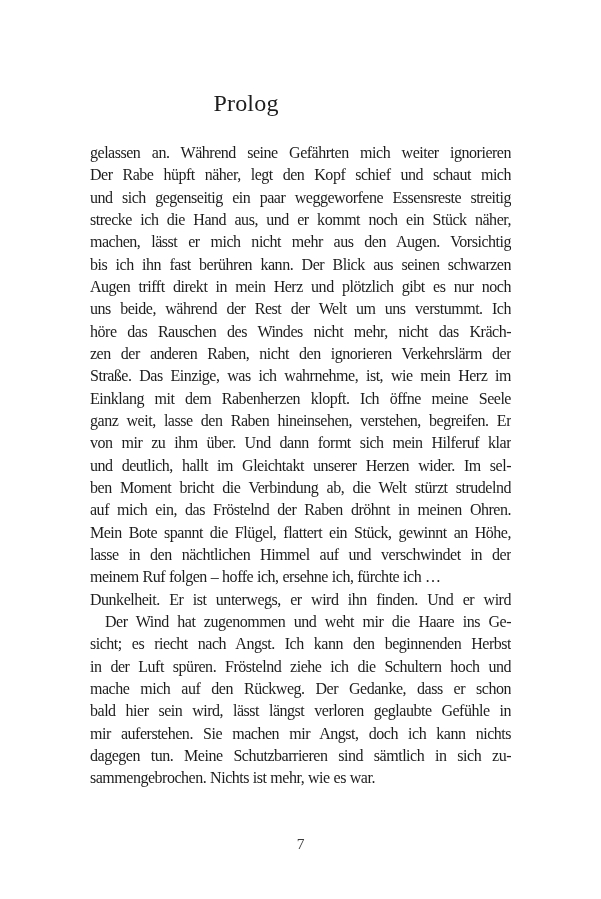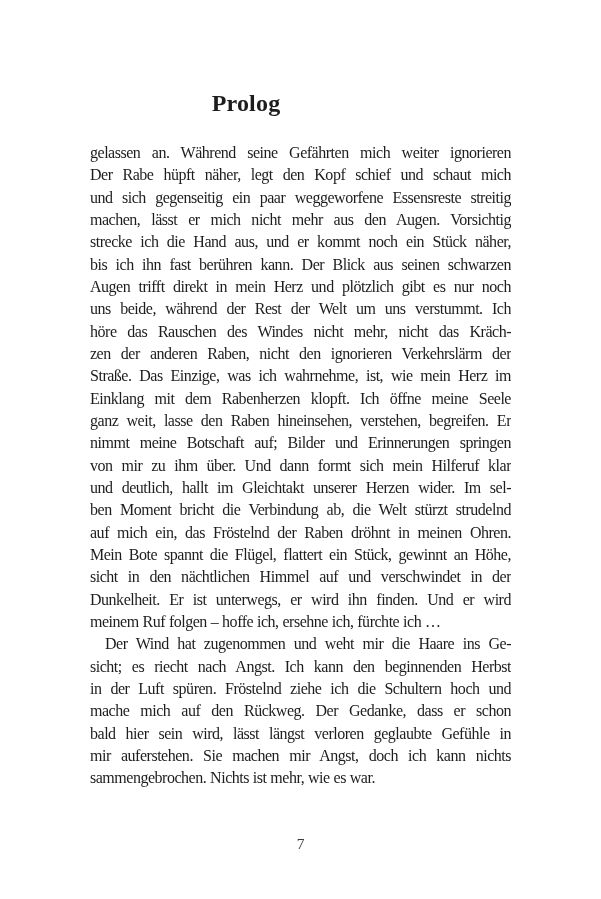--- a/index.html
+++ b/index.html
@@ -26,21 +26,21 @@
   }
   .chapter-title {
     position: absolute;
     top: 89px;
     left: 0;
     width: 492px;
     margin: 0;
     text-align: center;
     font-size: 24px;
     line-height: 28px;
-    font-weight: bold;
+    font-weight: normal;
     letter-spacing: 0.2px;
     color: var(--text);
   }
   .text-block {
     position: absolute;
     top: 142px;
     left: 90px;
     width: 421px;
   }
   .line {
@@ -76,48 +76,48 @@
 <div class="book-page">
 
   <h1 class="chapter-title">Prolog</h1>
 
   <div class="text-block">
 
     <div class="paragraph">
       <div class="line">gelassen an. Während seine Gefährten mich weiter ignorieren</div>
       <div class="line">Der Rabe hüpft näher, legt den Kopf schief und schaut mich</div>
       <div class="line">und sich gegenseitig ein paar weggeworfene Essensreste streitig</div>
+      <div class="line">strecke ich die Hand aus, und er kommt noch ein Stück näher,</div>
       <div class="line">machen, lässt er mich nicht mehr aus den Augen. Vorsichtig</div>
-      <div class="line">strecke ich die Hand aus, und er kommt noch ein Stück näher,</div>
       <div class="line">bis ich ihn fast berühren kann. Der Blick aus seinen schwarzen</div>
       <div class="line">Augen trifft direkt in mein Herz und plötzlich gibt es nur noch</div>
       <div class="line">uns beide, während der Rest der Welt um uns verstummt. Ich</div>
       <div class="line">höre das Rauschen des Windes nicht mehr, nicht das Kräch-</div>
       <div class="line">zen der anderen Raben, nicht den ignorieren Verkehrslärm der</div>
       <div class="line">Straße. Das Einzige, was ich wahrnehme, ist, wie mein Herz im</div>
       <div class="line">Einklang mit dem Rabenherzen klopft. Ich öffne meine Seele</div>
       <div class="line">ganz weit, lasse den Raben hineinsehen, verstehen, begreifen. Er</div>
-      <div class="line">nimmt meine Botschaft auf; Bilder und Erinnerungen springen</div>
       <div class="line">von mir zu ihm über. Und dann formt sich mein Hilferuf klar</div>
       <div class="line">und deutlich, hallt im Gleichtakt unserer Herzen wider. Im sel-</div>
       <div class="line">ben Moment bricht die Verbindung ab, die Welt stürzt strudelnd</div>
       <div class="line">auf mich ein, das Fröstelnd der Raben dröhnt in meinen Ohren.</div>
       <div class="line">Mein Bote spannt die Flügel, flattert ein Stück, gewinnt an Höhe,</div>
-      <div class="line">sicht in den nächtlichen Himmel auf und verschwindet in der</div>
+      <div class="line">lasse in den nächtlichen Himmel auf und verschwindet in der</div>
+      <div class="line last-line">meinem Ruf folgen – hoffe ich, ersehne ich, fürchte ich …</div>
       <div class="line">Dunkelheit. Er ist unterwegs, er wird ihn finden. Und er wird</div>
-      <div class="line last-line">meinem Ruf folgen – hoffe ich, ersehne ich, fürchte ich …</div>
     </div>
 
     <div class="paragraph">
       <div class="line indent">Der Wind hat zugenommen und weht mir die Haare ins Ge-</div>
       <div class="line">sicht; es riecht nach Angst. Ich kann den beginnenden Herbst</div>
       <div class="line">in der Luft spüren. Fröstelnd ziehe ich die Schultern hoch und</div>
       <div class="line">mache mich auf den Rückweg. Der Gedanke, dass er schon</div>
       <div class="line">bald hier sein wird, lässt längst verloren geglaubte Gefühle in</div>
       <div class="line">mir auferstehen. Sie machen mir Angst, doch ich kann nichts</div>
+      <div class="line">dagegen tun. Meine Schutzbarrieren sind sämtlich in sich zu-</div>
       <div class="line last-line">sammengebrochen. Nichts ist mehr, wie es war.</div>
     </div>
 
   </div>
 
   <div class="page-number">7</div>
 
 </div>
 
 </body></html>

